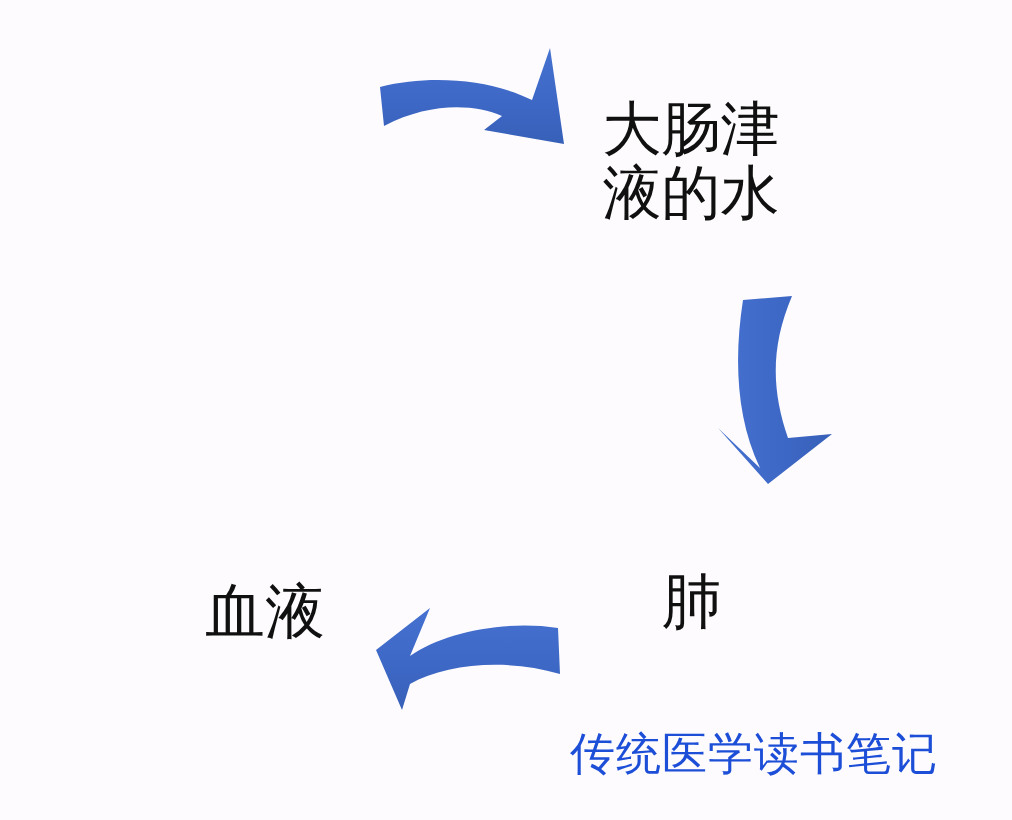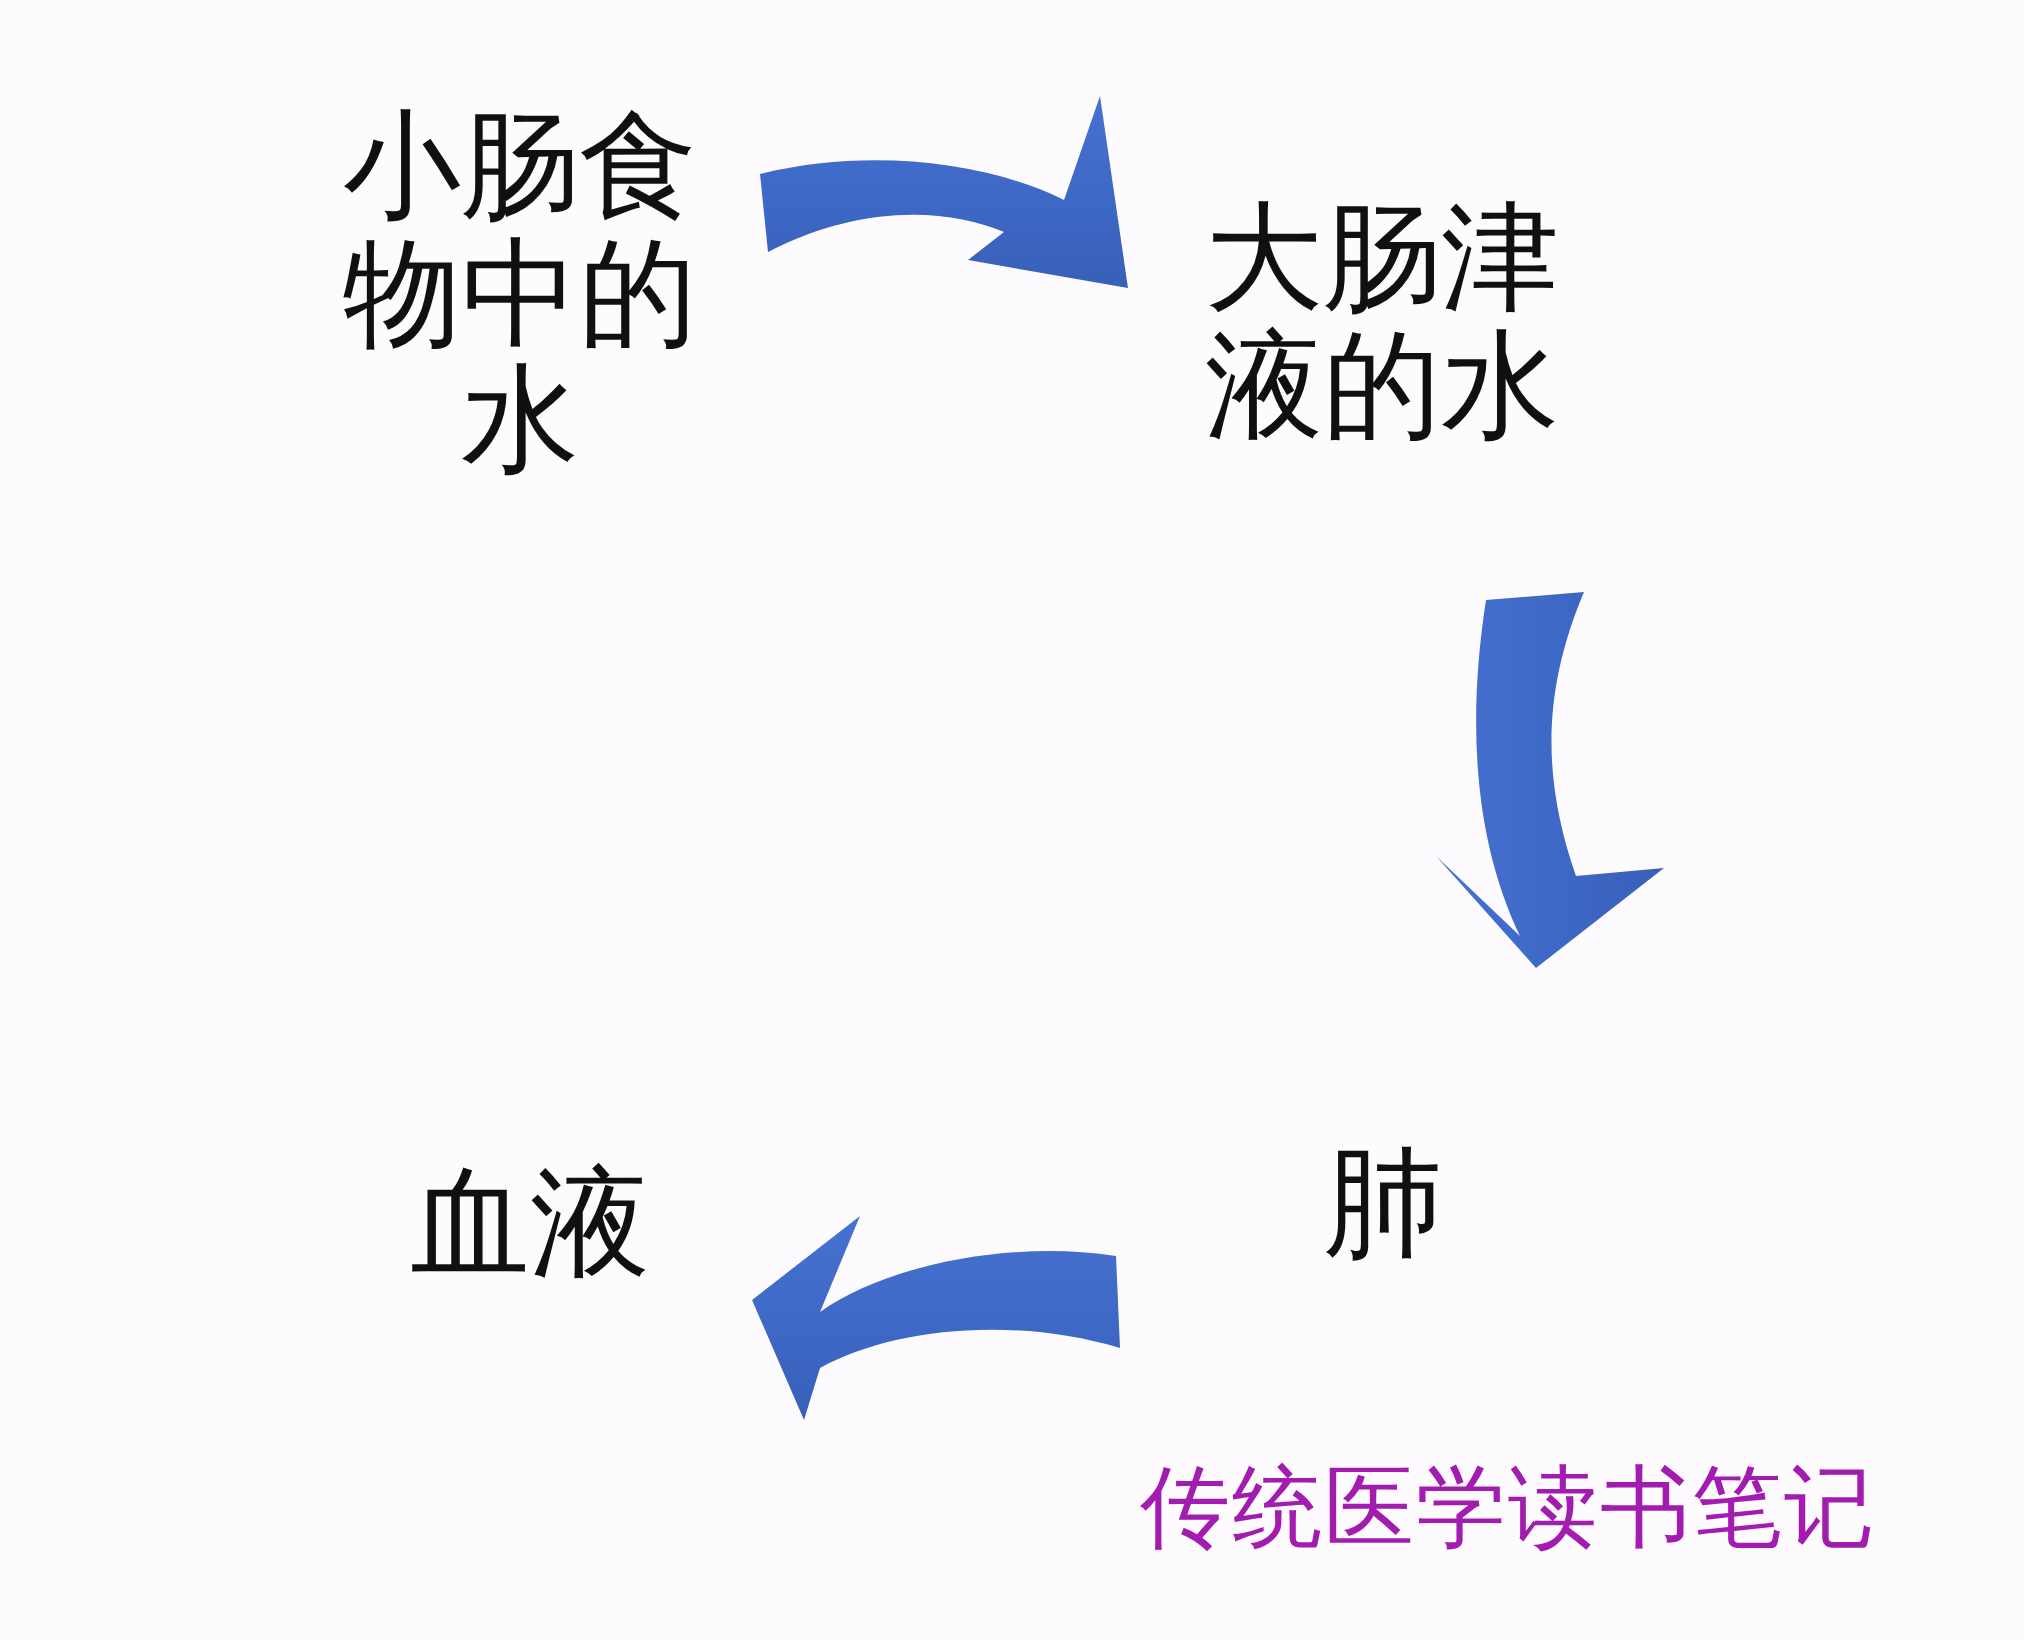--- a/index.html
+++ b/index.html
@@ -56,42 +56,39 @@
     width: 190px;
     text-align: center;
     font-size: 60px;
     margin-top: 12px;
   }
   #watermark {
     position: absolute;
     left: 570px;
     top: 724px;
     font-size: 45px;
-    color: #a21caf;
+    color: #1d4ed8;
     font-family: Liberation Serif, serif;
     font-weight: 500;
     letter-spacing: 1px;
     white-space: pre;
   }
   .arrow-svg {
     position: absolute;
     overflow: visible;
   }
   #arrow-top { left: 372px; top: 32px; }
   #arrow-right { left: 706px; top: 288px; }
   #arrow-bottom { left: 366px; top: 600px; }
 </style>
 </head>
 <body>
 
 <div id="canvas">
 
-  <div class="node-label" id="label-small-intestine">小肠食
-物中的
-水</div>
 
   <svg class="arrow-svg" id="arrow-top" width="200" height="130" viewBox="0 0 200 130" aria-hidden="true">
     <defs>
       <linearGradient id="gradTop" x1="0" y1="0" x2="0" y2="1">
         <stop offset="0%" stop-color="#4571d0"></stop>
         <stop offset="55%" stop-color="#3e68c6"></stop>
         <stop offset="100%" stop-color="#3760b8"></stop>
       </linearGradient>
     </defs>
     <path d="M8,55 C60,42 120,48 160,68 L178,16 L192,112 L112,98 L130,84

